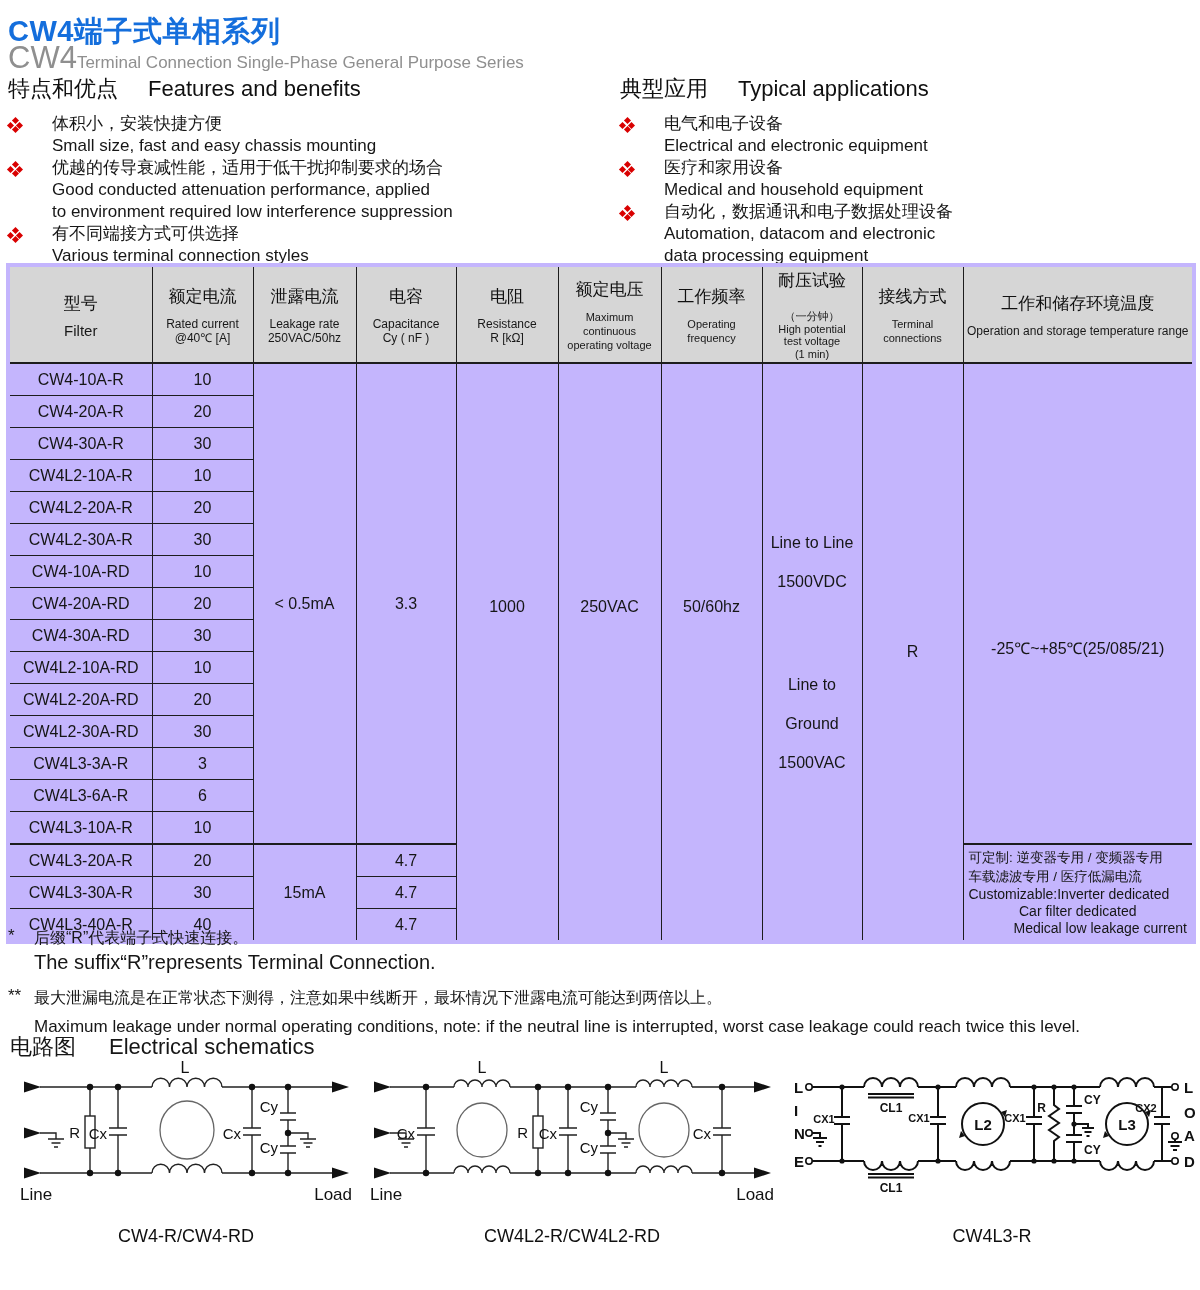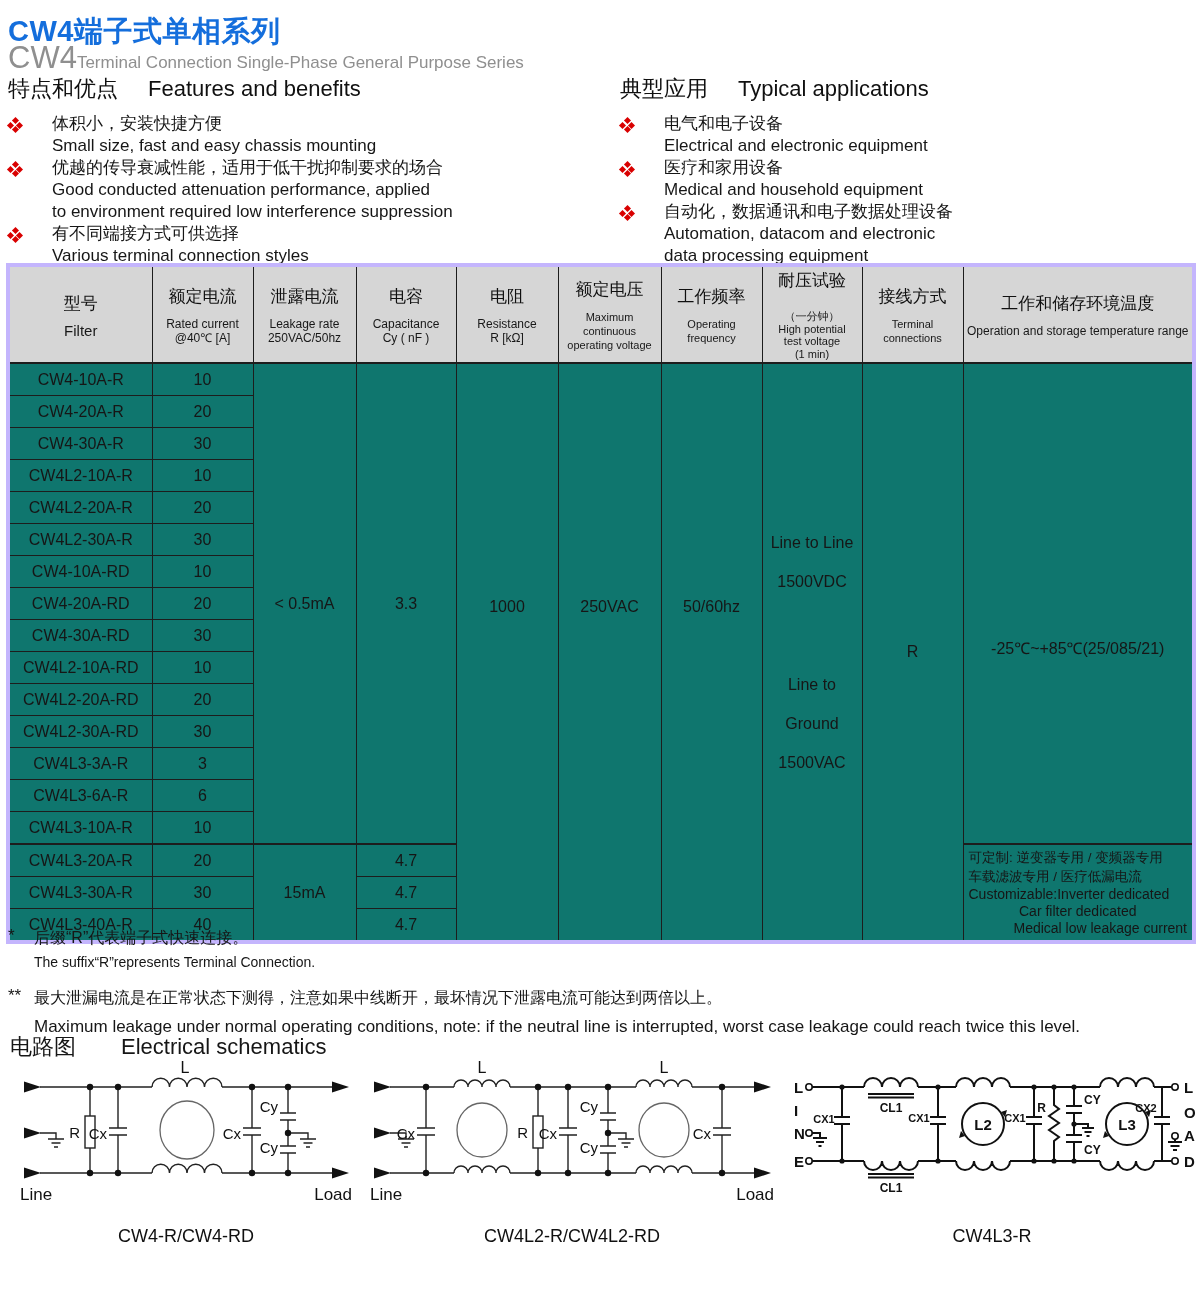--- a/index.html
+++ b/index.html
@@ -36,46 +36,46 @@
   table.spec{position:absolute;left:6px;top:263px;border-collapse:collapse;table-layout:fixed;
              border:4px solid #c4b5fd;}
   .spec th,.spec td{border:1px solid #1d1d1d;}
   .spec th{background:#d6d6d6;height:90px;font-weight:normal;padding:2px 1px;border-bottom-width:2px;vertical-align:middle;}
   .th-zh{font-size:17px;color:#101010;}
   .th-en{font-size:12px;line-height:14px;margin-top:9px;white-space:pre-line;color:#181818;}
   .spec th.c0 .th-en{font-size:15px;}
   .spec th.c5 .th-en,.spec th.c6 .th-en,.spec th.c8 .th-en{font-size:11px;}
   .spec th.c7 .th-en{font-size:11px;line-height:12.5px;margin-top:18px;}
   .spec th.c9 .th-en{font-size:12px;}
-  .spec td{height:31px;font-size:16px;text-align:center;vertical-align:middle;padding:0;background:#0f766e;}
+  .spec td{height:31px;font-size:16px;text-align:center;vertical-align:middle;padding:0;background:#c4b5fd;}
   .spec tr{height:31px;}
   td.shift-up{padding-bottom:90px;}
   td.shift-down{padding-top:88px;}
   td.group-top{border-top:2px solid #1d1d1d;}
   .hipot div{line-height:39px;font-size:16px;}
   .hipot .hgap{height:64px;}
   td.custom-cell{padding:3px 5px;vertical-align:top;}
   .czh{font-size:13.5px;line-height:19px;text-align:left;white-space:nowrap;}
   .cen{font-size:14px;line-height:17px;}
   .cen0{text-align:left;}
   .cen1{}
   .cen2{text-align:right;}
 
   
   .footnotes{left:8px;top:926px;width:1186px;}
   .fn{position:relative;padding-left:26px;}
   .fn-marker{position:absolute;left:0;top:0;font-size:17px;}
   .fn-zh{font-size:16px;line-height:24px;}
-  .fn-en{font-size:14px;line-height:24px;}
+  .fn-en{font-size:20px;line-height:24px;}
   .fn2{margin-top:12px;}
   .fn2 .fn-en{margin-top:5px;font-size:17px;}
 
   
   .sch-heading{left:10px;top:1032px;font-size:22px;}
-  .sch-heading .h-en{margin-left:45px;}
+  .sch-heading .h-en{margin-left:33px;}
   .sch{top:1060px;}
   .sch svg{display:block;}
   .sch-caption{text-align:center;font-size:18px;margin-top:8px;color:#101010;}
   .s1{left:12px;width:348px;}
   .s2{left:362px;width:420px;}
   .s3{left:788px;width:408px;}
   svg text{font-family:"Liberation Sans", sans-serif;fill:#111;}
   .wire{stroke:#222;stroke-width:1.4;fill:none;}
   .wire3{stroke:#111;stroke-width:2;fill:none;}
   .tor{stroke:#666;stroke-width:1.3;fill:none;}

